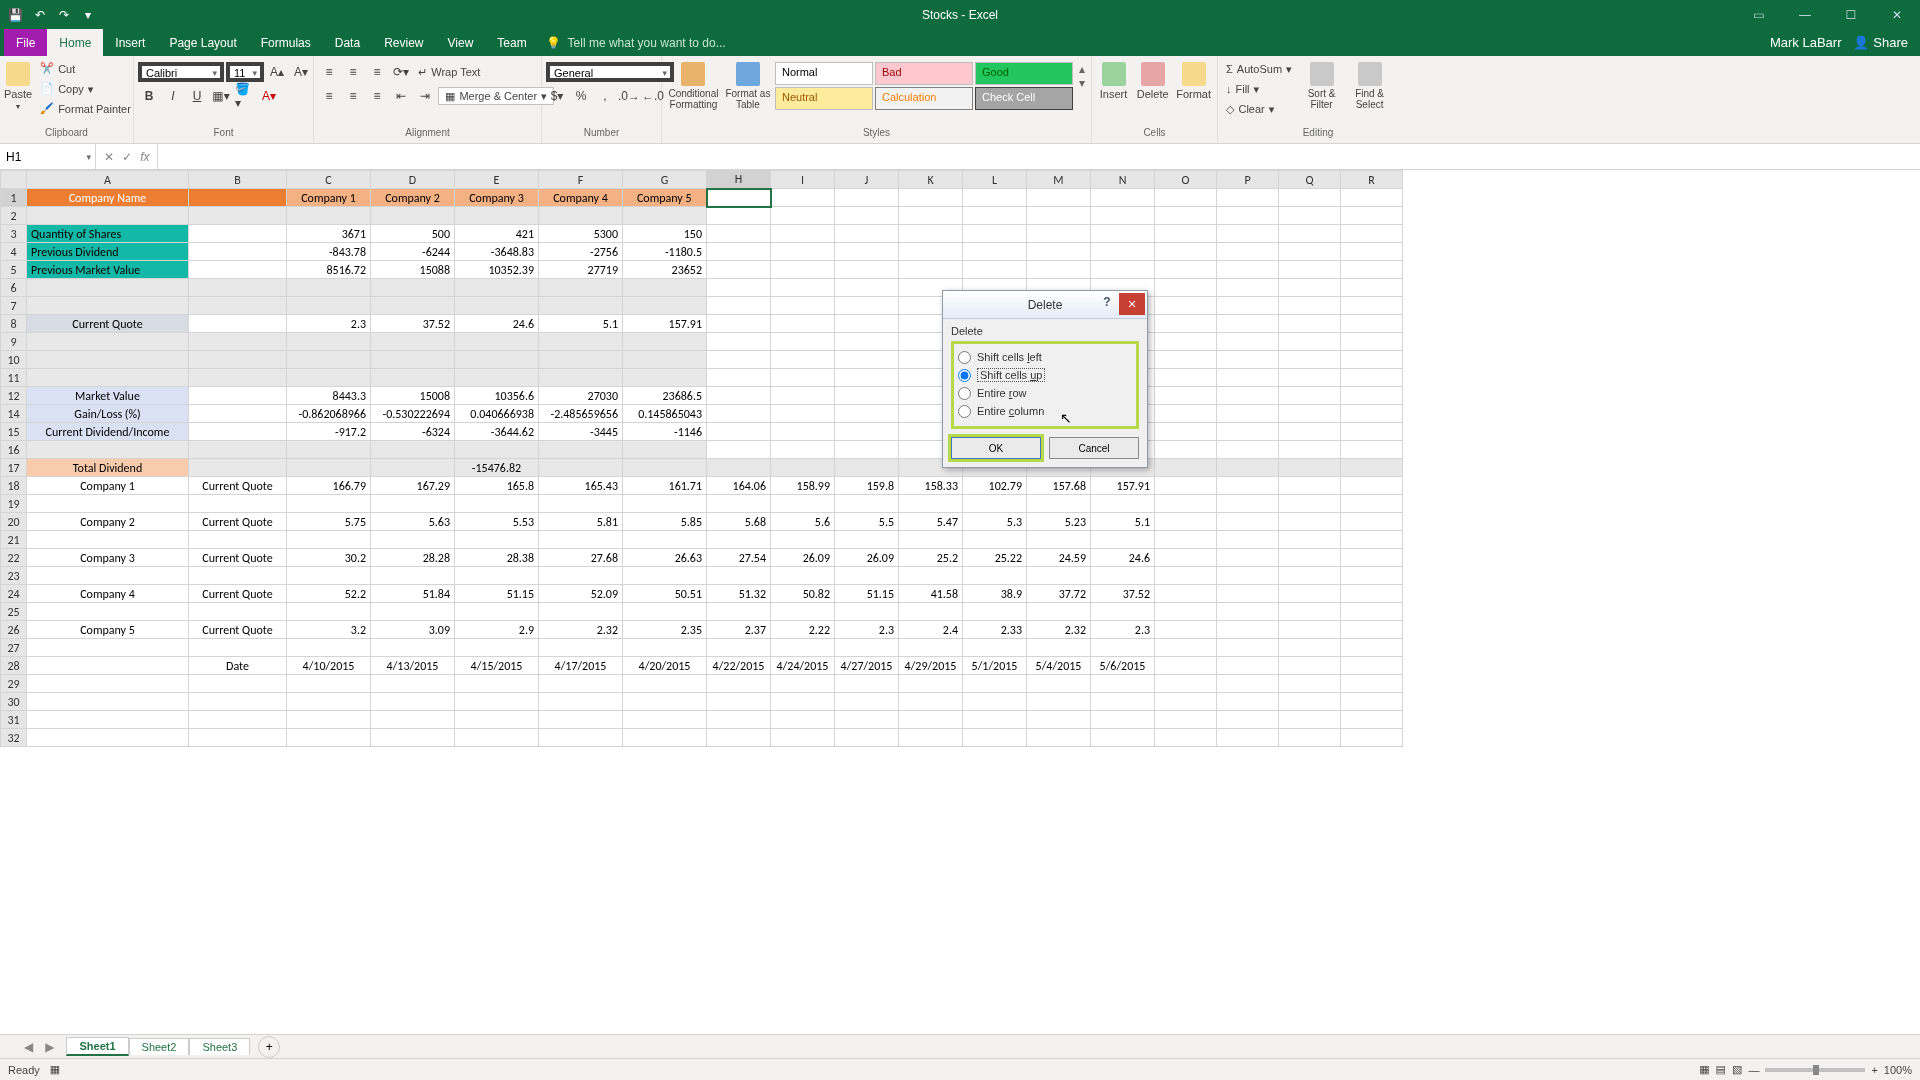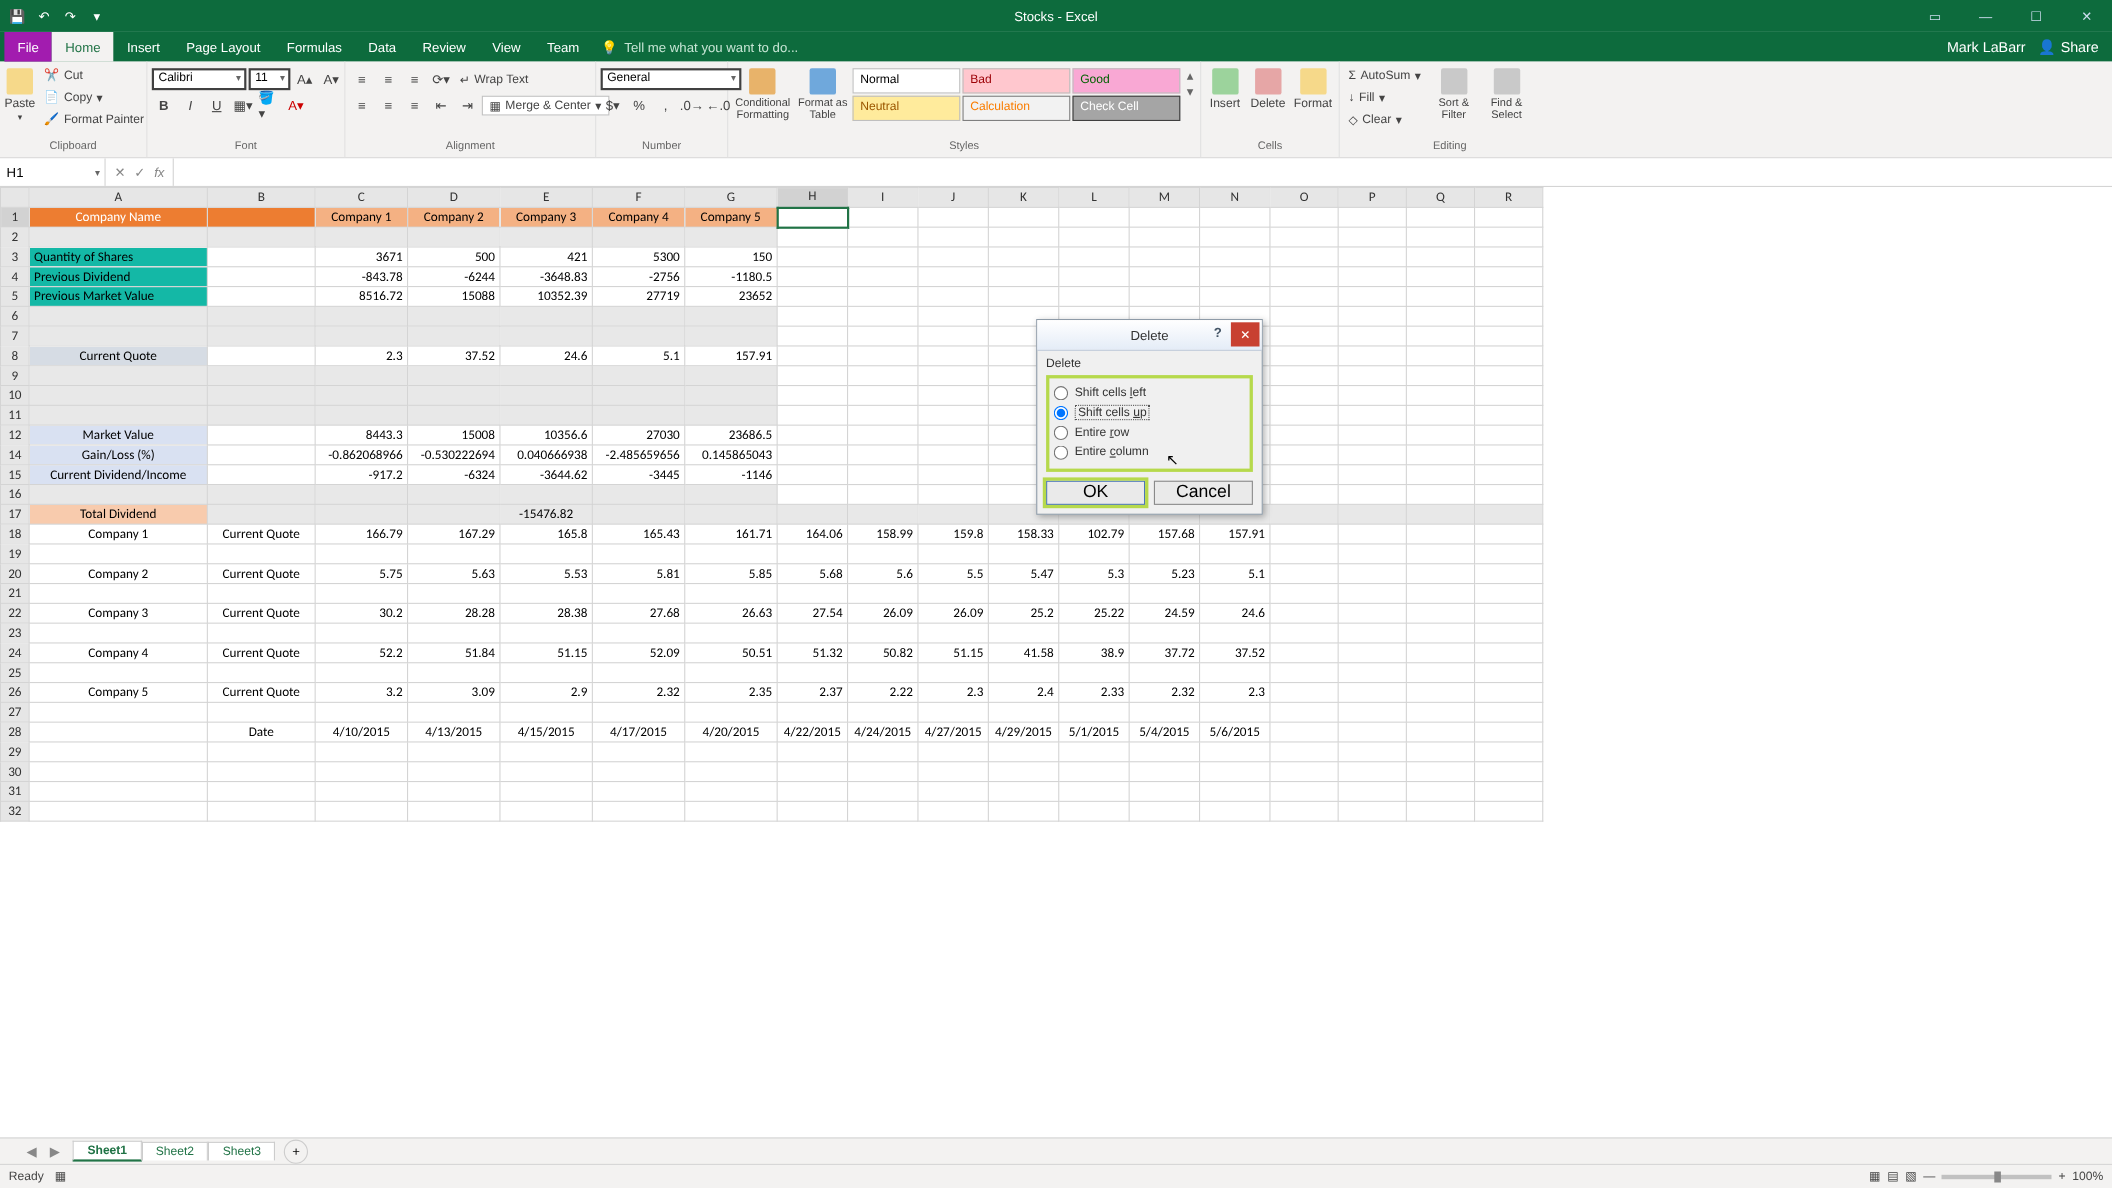--- a/index.html
+++ b/index.html
@@ -21,28 +21,28 @@
 .group{border-right:1px solid #e1e1e1;display:flex;flex-direction:column;padding:2px 4px 0;}
 .grouptop{flex:1;display:flex;align-items:flex-start;gap:4px;}
 .grouplabel{height:16px;font-size:10px;color:#666;text-align:center;position:relative;}
 .btnbig{display:flex;flex-direction:column;align-items:center;justify-content:center;width:46px;gap:2px;font-size:11px;color:#444;padding-top:4px;}
 .btnbig .ic{width:24px;height:24px;background:#888;border-radius:2px;}
 .row3{display:flex;flex-direction:column;gap:2px;padding-top:2px;}
 .minibtn{display:flex;align-items:center;gap:4px;font-size:11px;color:#444;height:18px;padding:0 4px;white-space:nowrap;}
 .minibtn .mi{width:14px;height:14px;}
 .fontbox{display:flex;flex-direction:column;gap:4px;padding-top:4px;}
 .fr{display:flex;align-items:center;gap:2px;}
-.sel{border:2px solid #404040;background:#fff;font-size:11px;padding:1px 16px 1px 4px;height:20px;position:relative;}
+.sel{border:4px solid #404040;background:#fff;font-size:11px;padding:1px 16px 1px 4px;height:20px;position:relative;}
 .sel::after{content:"▾";position:absolute;right:3px;top:2px;font-size:9px;color:#666;}
 .iconbtn{width:22px;height:20px;display:flex;align-items:center;justify-content:center;border:1px solid transparent;color:#444;font-size:12px;}
 .stylesgrid{display:grid;grid-template-columns:repeat(3,98px);grid-template-rows:23px 23px;gap:2px;padding-top:4px;}
 .stylecell{border:1px solid #bfbfbf;font-size:11px;padding:3px 6px;}
 .sc-normal{background:#fff;}
 .sc-bad{background:#ffc7ce;color:#9c0006;}
-.sc-good{background:#f9a8d4;color:#006100;}
+.sc-good{background:#22c55e;color:#006100;}
 .sc-neutral{background:#ffeb9c;color:#9c5700;}
 .sc-calc{background:#f2f2f2;color:#fa7d00;border:1px solid #7f7f7f;}
 .sc-check{background:#a5a5a5;color:#fff;border:1px solid #3f3f3f;}
 .namebox{height:26px;border-bottom:1px solid #d4d4d4;display:flex;align-items:center;background:#fff;}
 .nbcell{width:96px;border-right:1px solid #d4d4d4;padding:0 6px;font-size:12px;display:flex;align-items:center;height:100%;position:relative;}
 .nbcell::after{content:"▾";position:absolute;right:4px;font-size:9px;color:#666;}
 .fxicons{display:flex;align-items:center;gap:8px;padding:0 8px;border-right:1px solid #d4d4d4;height:100%;color:#888;}
 .formula{flex:1;height:100%;display:flex;align-items:center;padding-left:6px;}
 .gridwrap{position:relative;height:calc(1080px - 29px - 27px - 88px - 26px - 24px - 22px);overflow:hidden;}
 table.sheet{border-collapse:collapse;table-layout:fixed;}
@@ -73,21 +73,21 @@
 .dlgtitle .help{position:absolute;right:30px;top:4px;width:20px;height:18px;text-align:center;font-weight:bold;color:#456;}
 .dlgtitle .close{position:absolute;right:2px;top:2px;width:26px;height:22px;background:#c84031;color:#fff;display:flex;align-items:center;justify-content:center;font-size:11px;}
 .dlgbody{padding:6px 8px 8px;}
 .dlgframe{font-size:11px;}
 .dlgframe .leg{font-size:11px;color:#333;margin-bottom:4px;}
 .radiolist{border:3px solid #b6d94c;padding:4px 4px 6px;}
 .rad{display:flex;align-items:center;gap:6px;font-size:11px;color:#333;height:18px;}
 .rad input{margin:0;}
 .rad .ul{text-decoration:underline;}
 .dlgbtns{display:flex;gap:8px;margin-top:8px;}
-.dlgbtn{flex:1;height:22px;border:1px solid #8a8a8a;background:#eaeaea;font-size:16px;}
+.dlgbtn{flex:1;height:22px;border:1px solid #8a8a8a;background:#eaeaea;font-size:10px;}
 .dlgbtn.ok{outline:3px solid #b6d94c;outline-offset:0;border:1px solid #4a76b8;}
 .cursor-arrow{position:absolute;left:1060px;top:410px;font-size:14px;color:#000;pointer-events:none;}
 </style>
 </head>
 <body>
 
 <div class="titlebar">
   <div class="qat">
     <span class="q">💾</span>
     <span class="q">↶</span>

